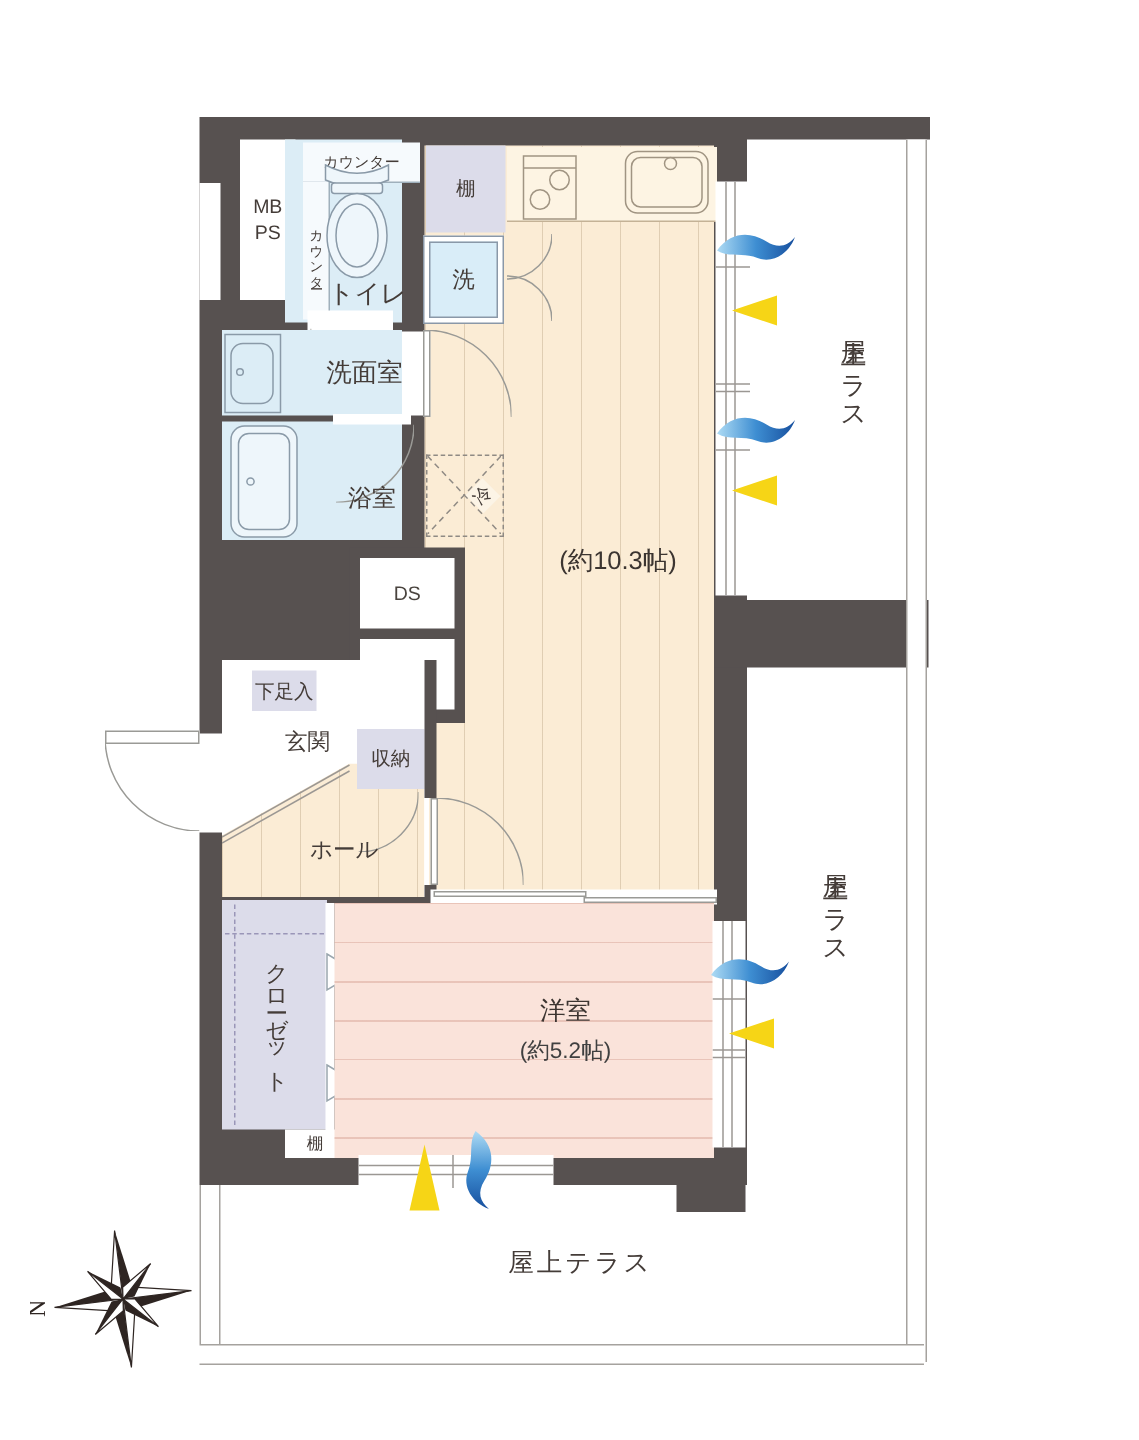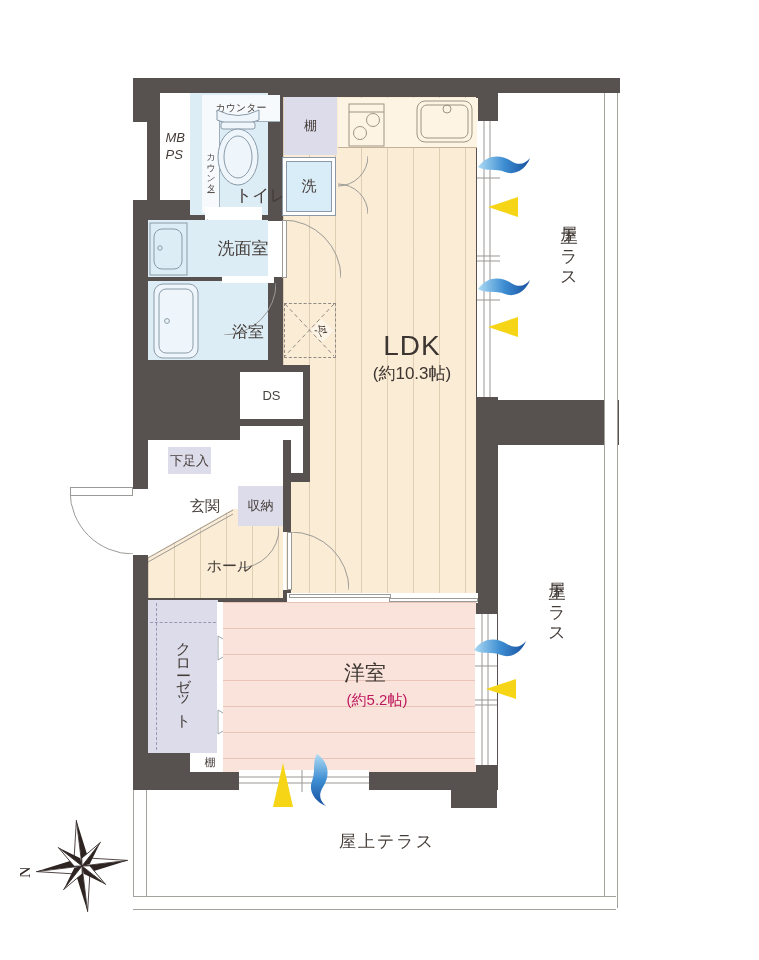--- a/index.html
+++ b/index.html
@@ -50,33 +50,33 @@
 
   <div class="bandv" style="left:604px;top:93px;width:12px;height:815px;"></div>
   <div class="bandh" style="left:133px;top:896px;width:483px;height:12px;"></div>
   <div class="bandv" style="left:133px;top:790px;width:12px;height:106px;"></div>
 
   <div class="lbl vtext" style="left:544px;top:192px;height:110px;width:26px;font-size:17px;letter-spacing:2px;">屋上テラス</div>
   <div class="lbl vtext" style="left:532px;top:548px;height:110px;width:26px;font-size:17px;letter-spacing:2px;">屋上テラス</div>
   <div class="lbl" style="left:320px;top:830px;width:110px;height:22px;font-size:17px;letter-spacing:2px;">屋上テラス</div>
 
   <div class="white lbl" style="left:148px;top:93px;width:37px;height:107px;font-size:13px;">
-    <span style="display:inline-block;width:26px;text-align:left;line-height:1.25;white-space:normal;font-style:italic;">MB PS</span>
+    <span style="display:inline-block;width:26px;text-align:center;line-height:1.25;white-space:normal;">MB PS</span>
   </div>
 
   <div class="wet" style="left:190px;top:93px;width:78px;height:122px;"></div>
   <div class="lbl" style="left:190px;top:95px;width:78px;height:26px;background:#f6fafd;border-bottom:1px solid #9fb0bc;font-size:10px;">カウンター</div>
   <div class="lbl vtext" style="left:190px;top:121px;width:17px;height:92px;background:#f6fafd;border-right:1px solid #9fb0bc;font-size:9px;">カウンター</div>
   <svg class="abs" style="left:210px;top:107px;" width="56" height="84" viewBox="0 0 56 84">
     <path class="fix" d="M7,3 Q28,14 49,3 L49,13 Q28,22 7,13 Z"></path>
     <rect class="fix" x="11" y="15" width="34" height="7" rx="2"></rect>
     <ellipse class="fix" cx="28" cy="50" rx="20" ry="28"></ellipse>
     <ellipse class="fixn" cx="28" cy="50" rx="14" ry="21"></ellipse>
   </svg>
-  <div class="lbl" style="left:190px;top:184px;width:86px;height:22px;font-size:17px;padding-left:16px;">トイレ</div>
+  <div class="lbl" style="left:190px;top:184px;width:86px;height:22px;font-size:17px;">トイレ</div>
   <div class="white" style="left:205px;top:207px;width:57px;height:14px;"></div>
   <svg class="abs" style="left:207px;top:219px;" width="52" height="52">
     <path class="arc" d="M0,0 A52,52 0 0,0 52,52"></path>
   </svg>
 
   <div class="wet" style="left:148px;top:220px;width:120px;height:57px;"></div>
   <svg class="abs" style="left:149px;top:222px;" width="40" height="55" viewBox="0 0 40 55">
     <rect class="fixn" x="1" y="1" width="37" height="52"></rect>
     <rect class="fixn" x="5" y="7" width="28" height="40" rx="8"></rect>
     <circle class="fixn" cx="11" cy="26" r="2.2"></circle>
@@ -101,21 +101,20 @@
     <rect class="fixn" x="1" y="1" width="35" height="42" style="stroke:#a09482;"></rect>
     <line x1="1" y1="9" x2="36" y2="9" style="stroke:#a09482;stroke-width:1;"></line>
     <circle cx="25" cy="17" r="6.5" style="fill:none;stroke:#a09482;"></circle>
     <circle cx="12" cy="30" r="6.5" style="fill:none;stroke:#a09482;"></circle>
   </svg>
   <svg class="abs" style="left:416px;top:100px;" width="58" height="44" viewBox="0 0 58 44">
     <rect x="1" y="1" width="55" height="41" rx="8" style="fill:none;stroke:#a09482;"></rect>
     <rect x="5" y="5" width="47" height="33" rx="6" style="fill:none;stroke:#a09482;"></rect>
     <circle cx="31" cy="9" r="4" style="fill:none;stroke:#a09482;"></circle>
   </svg>
-  <div class="lbl" style="left:345px;top:330px;width:110px;height:32px;font-size:28px;letter-spacing:1px;color:#3c3531;">LDK</div>
   <div class="lbl" style="left:340px;top:362px;width:120px;height:22px;font-size:17px;color:#3c3531;">(約10.3帖)</div>
 
   <div class="cab" style="left:284px;top:97px;width:53px;height:58px;font-size:13px;">
     <span>棚</span>
   </div>
   <div class="abs" style="left:282px;top:157px;width:54px;height:59px;background:#fff;border:1.5px solid #8a98a8;box-sizing:border-box;">
     <div style="position:absolute;left:3px;top:3px;right:3px;bottom:3px;background:#d9edf8;border:1px solid #8a98a8;display:flex;align-items:center;justify-content:center;font-size:15px;">
       <span>洗</span>
     </div>
   </div>
@@ -151,21 +150,21 @@
 
   <div class="white" style="left:148px;top:440px;width:138px;height:158px;"></div>
   <div class="floor-ldk" style="left:148px;top:440px;width:135px;height:158px;clip-path:polygon(0 117px,85px 69px,135px 69px,135px 158px,0 158px);"></div>
   <svg class="abs" style="left:148px;top:505px;" width="90" height="58">
     <line x1="0" y1="53" x2="85" y2="5" class="wline"></line>
     <line x1="0" y1="57" x2="85" y2="9" class="wline"></line>
   </svg>
   <div class="cab" style="left:168px;top:447px;width:43px;height:27px;font-size:13px;">
     <span>下足入</span>
   </div>
-  <div class="lbl" style="left:158px;top:496px;width:70px;height:20px;font-size:15px;">玄関</div>
+  <div class="lbl" style="left:158px;top:484px;width:70px;height:20px;font-size:15px;">玄関</div>
   <div class="cab" style="left:238px;top:486px;width:45px;height:40px;font-size:13px;">
     <span>収納</span>
   </div>
   <svg class="abs" style="left:239px;top:528px;" width="40" height="40">
     <path class="arc" d="M40,0 A40,40 0 0,1 0,40"></path>
   </svg>
   <div class="lbl" style="left:185px;top:556px;width:65px;height:20px;font-size:15px;">ホール</div>
 
   <div class="wall" style="left:283px;top:440px;width:8px;height:92px;"></div>
   <div class="wall" style="left:283px;top:590px;width:8px;height:8px;"></div>
@@ -187,22 +186,22 @@
   <div class="white lbl" style="left:178px;top:753px;width:40px;height:19px;font-size:11px;">
     <span>棚</span>
   </div>
   <div class="white" style="left:217px;top:602px;width:6px;height:170px;"></div>
   <svg class="abs" style="left:217px;top:634px;" width="26" height="104">
     <path d="M1,2 L21,14 L1,26 Z" fill="#fff" stroke="#9aa6ae" stroke-width="1"></path>
     <path d="M1,76 L21,88 L1,100 Z" fill="#fff" stroke="#9aa6ae" stroke-width="1"></path>
   </svg>
 
   <div class="floor-west" style="left:223px;top:602px;width:253px;height:170px;"></div>
-  <div class="lbl" style="left:308px;top:660px;width:90px;height:26px;font-size:21px;color:#3c3531;">洋室</div>
-  <div class="lbl" style="left:312px;top:690px;width:106px;height:20px;font-size:15px;color:#be185d;">(約5.2帖)</div>
+  <div class="lbl" style="left:320px;top:660px;width:90px;height:26px;font-size:17px;color:#3c3531;">洋室</div>
+  <div class="lbl" style="left:312px;top:690px;width:106px;height:20px;font-size:15px;color:#404040;">(約5.2帖)</div>
 
   <svg class="abs" style="left:477px;top:121px;background:#fff;" width="23" height="276">
     <line x1="7" y1="0" x2="7" y2="276" class="wline"></line>
     <line x1="13" y1="0" x2="13" y2="276" class="wline"></line>
     <line x1="0" y1="135" x2="23" y2="135" class="wline"></line>
     <line x1="0" y1="140" x2="23" y2="140" class="wline"></line>
     <line x1="0" y1="57" x2="23" y2="57" class="wline"></line>
     <line x1="0" y1="179" x2="23" y2="179" class="wline"></line>
   </svg>
   <svg class="abs" style="left:475px;top:614px;background:#fff;" width="22" height="151">

